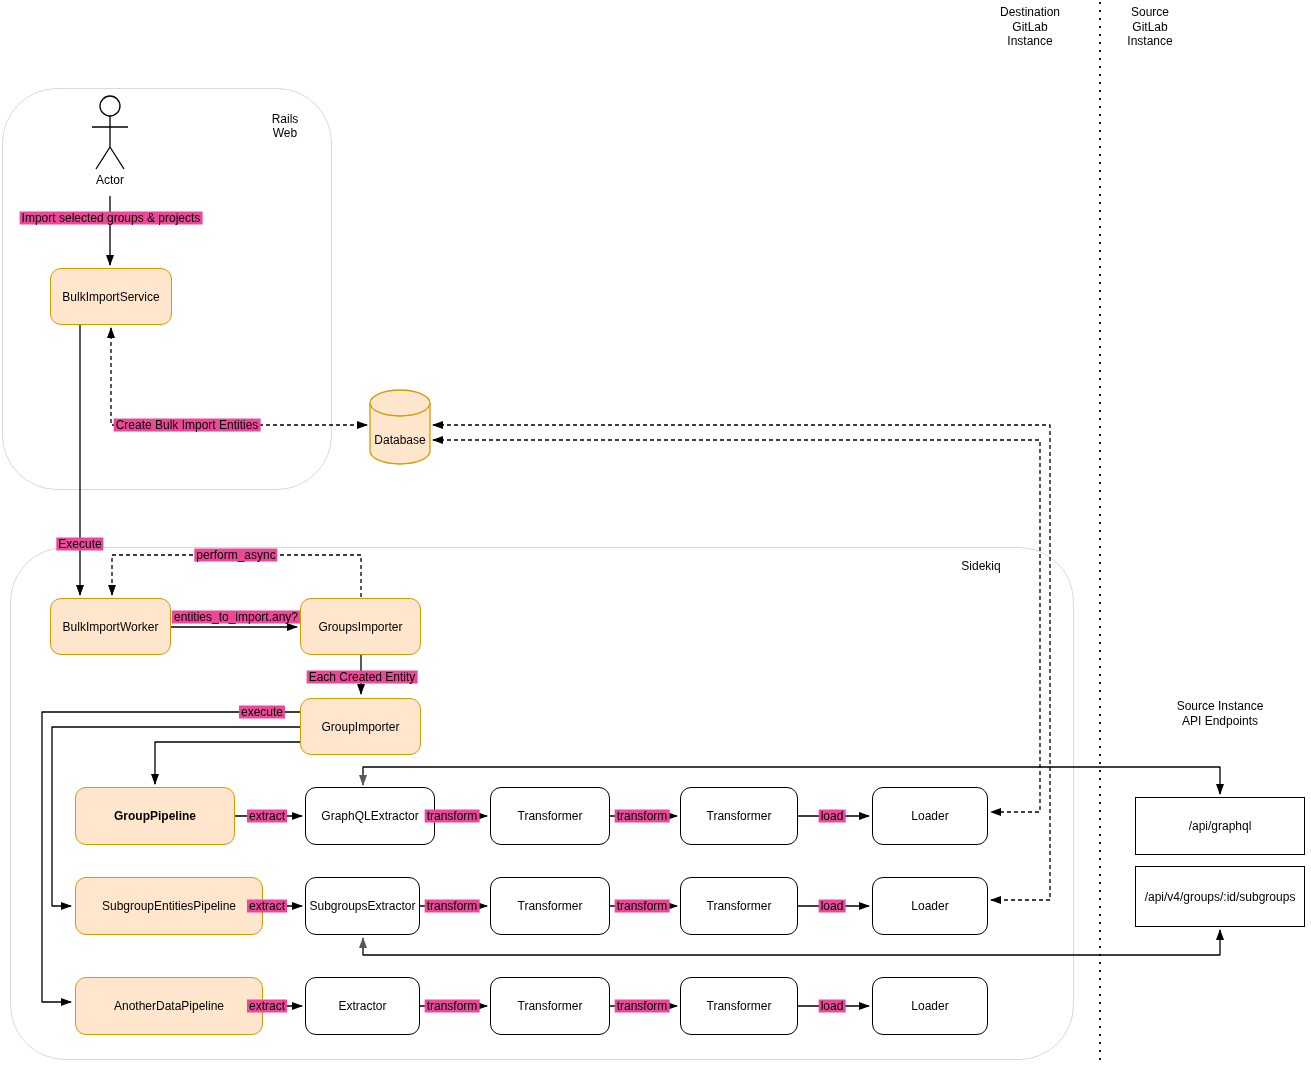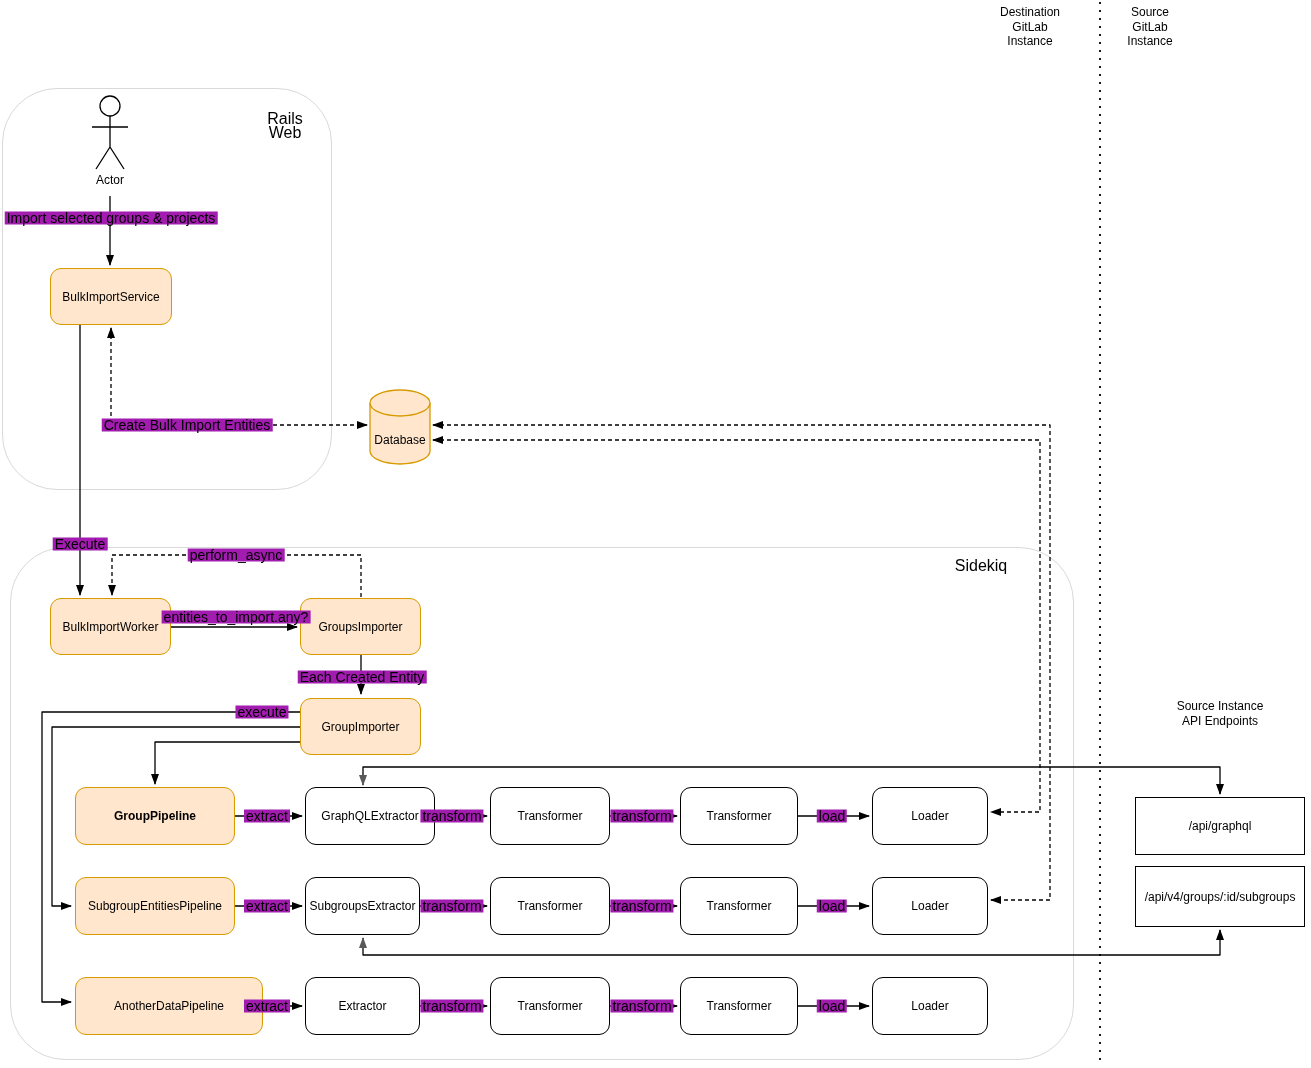--- a/index.html
+++ b/index.html
@@ -4,38 +4,38 @@
 <style>
   html,body { margin:0; padding:0; background:#ffffff; }
   .canvas {
     position:relative; width:1311px; height:1068px; background:#ffffff;
     font-family:"Liberation Sans", sans-serif; color:#000; overflow:hidden;
   }
   .container {
     position:absolute; border:1px solid #d9d9d9; border-radius:55px; background:transparent;
   }
   .container-label {
-    position:absolute; transform:translateX(-50%); font-size:16px; line-height:14px;
+    position:absolute; transform:translateX(-50%); font-size:12px; line-height:14px;
     text-align:center; white-space:pre-line;
   }
   .lane-label {
     position:absolute; transform:translateX(-50%); font-size:12px; line-height:14.5px;
     text-align:center; white-space:pre-line;
   }
   .edges { position:absolute; left:0; top:0; }
   .box {
     position:absolute; box-sizing:border-box; display:flex; align-items:center; justify-content:center;
     background:#ffffff; border:1px solid #000000; border-radius:11px;
     font-size:12px; text-align:center; line-height:14px; padding:11px;
   }
   .box.hl { background:#FFE6CC; border-color:#D79B00; }
   .box.sq { border-radius:0; }
   .elabel {
-    position:absolute; transform:translate(-50%,-50%); background:#a21caf;
-    font-size:14px; line-height:13px; padding:0 2px; white-space:nowrap;
+    position:absolute; transform:translate(-50%,-50%); background:#ec4899;
+    font-size:12px; line-height:13px; padding:0 2px; white-space:nowrap;
   }
   .node-label {
     position:absolute; transform:translate(-50%,-50%); font-size:12px; white-space:nowrap;
   }
 </style>
 </head>
 <body>
 
 <div class="canvas">
 
@@ -131,21 +131,21 @@
   <div class="box hl" style="left:50px;  top:598px; width:121px; height:57px;">BulkImportWorker</div>
   <div class="box hl" style="left:300px; top:598px; width:121px; height:57px;">GroupsImporter</div>
   <div class="box hl" style="left:300px; top:698px; width:121px; height:57px;">GroupImporter</div>
 
   <div class="box hl" style="left:75px;  top:787px; width:160px; height:58px;font-weight:bold;">GroupPipeline</div>
   <div class="box" style="left:305px; top:787px; width:130px; height:58px;">GraphQLExtractor</div>
   <div class="box" style="left:490px; top:787px; width:120px; height:58px;">Transformer</div>
   <div class="box" style="left:680px; top:787px; width:118px; height:58px;">Transformer</div>
   <div class="box" style="left:872px; top:787px; width:116px; height:58px;">Loader</div>
 
-  <div class="box hl" style="left:75px;  top:877px; width:160px; height:58px;">SubgroupEntitiesPipeline</div>
+  <div class="box hl" style="left:75px;  top:877px; width:188px; height:58px;">SubgroupEntitiesPipeline</div>
   <div class="box" style="left:305px; top:877px; width:115px; height:58px;">SubgroupsExtractor</div>
   <div class="box" style="left:490px; top:877px; width:120px; height:58px;">Transformer</div>
   <div class="box" style="left:680px; top:877px; width:118px; height:58px;">Transformer</div>
   <div class="box" style="left:872px; top:877px; width:116px; height:58px;">Loader</div>
 
   <div class="box hl" style="left:75px;  top:977px; width:188px; height:58px;">AnotherDataPipeline</div>
   <div class="box" style="left:305px; top:977px; width:115px; height:58px;">Extractor</div>
   <div class="box" style="left:490px; top:977px; width:120px; height:58px;">Transformer</div>
   <div class="box" style="left:680px; top:977px; width:118px; height:58px;">Transformer</div>
   <div class="box" style="left:872px; top:977px; width:116px; height:58px;">Loader</div>

